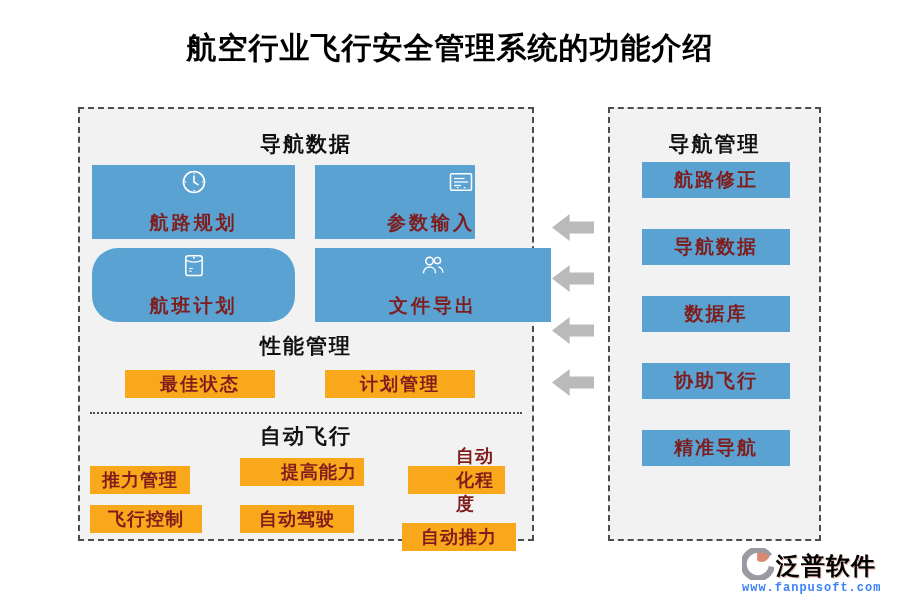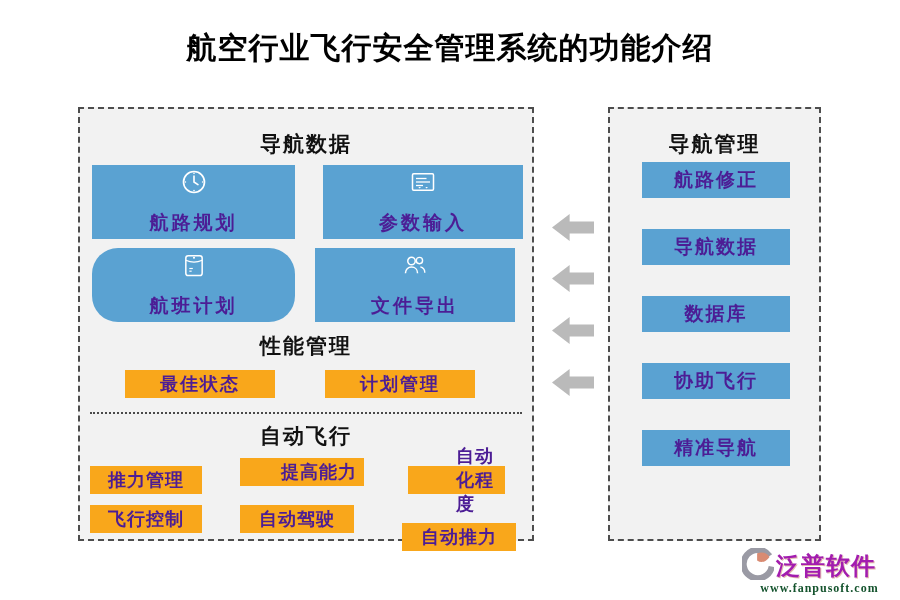--- a/index.html
+++ b/index.html
@@ -11,45 +11,45 @@
            font-size:30px; font-weight:bold; color:#000; letter-spacing:1px; }
 
   .panel { position:absolute; background:#f2f2f2; border:2px dashed #4d4d4d; }
   .panel-left  { left:78px;  top:107px; width:456px; height:434px; }
   .panel-right { left:608px; top:107px; width:213px; height:434px; }
 
   .section-header { position:absolute; width:100%; text-align:center;
                     font-size:21px; font-weight:bold; color:#111; letter-spacing:2px; }
 
   .btn { position:absolute; display:flex; align-items:center; justify-content:center;
-         color:#4c1d95; font-weight:bold; cursor:pointer; }
+         color:#7f1d1d; font-weight:bold; cursor:pointer; }
   .btn-blue   { background:#5aa2d2; }
   .btn-orange { background:#f9a71b; }
 
   .btn-big { height:74px; font-size:19px; letter-spacing:3px; gap:14px;flex-direction:column; }
   .btn-big .ic { display:flex; align-items:center; }
 
   .btn-orange-wide  { height:28px; width:150px; font-size:18px; letter-spacing:2px; }
   .btn-orange-small { height:28px; font-size:18px; letter-spacing:1px; }
 
   .btn-nav { left:32px; width:148px; height:36px; font-size:19px; letter-spacing:2px; }
 
   .divider-dotted { position:absolute; left:10px; right:10px; height:0;
                     border-top:2px dotted #4a4a4a; }
 
   .arrow-left { position:absolute; width:42px; height:27px; background:#bababa;
                 clip-path:polygon(0 50%, 42% 0, 42% 28%, 100% 28%, 100% 72%, 42% 72%, 42% 100%);
                 filter:drop-shadow(2px 2px 1px rgba(0,0,0,0.25)); }
 
   .logo { position:absolute; left:742px; top:548px; width:155px; height:44px; }
   .logo-row { display:flex; align-items:center; gap:2px; }
-  .logo-name { font-size:24px; font-weight:bold; color:#a21caf;
+  .logo-name { font-size:24px; font-weight:bold; color:#000000;
                text-shadow:1px 1px 0 rgba(205,130,110,0.55); letter-spacing:1px; }
-  .logo-url  { font-size:12px; color:#14532d; text-align:center; width:100%;
-               margin-top:-3px; font-family:Liberation Serif, serif;
+  .logo-url  { font-size:12px; color:#3b82f6; width:100%;
+               margin-top:-3px; font-family:Liberation Mono, monospace;
                font-weight:bold; letter-spacing:1px; }
 </style>
 </head>
 <body>
 
 <div class="stage">
 
   <div class="title">航空行业飞行安全管理系统的功能介绍</div>
 
   <div class="panel panel-left">
@@ -63,21 +63,21 @@
           <path d="M12 7v5l3.4 2.2" fill="none" stroke="#fff" stroke-width="1.4" stroke-linecap="round"></path>
           <circle cx="12" cy="4.6" r="0.7" fill="#fff"></circle>
             <circle cx="12" cy="19.4" r="0.7" fill="#fff"></circle>
           <circle cx="4.6" cy="12" r="0.7" fill="#fff"></circle>
             <circle cx="19.4" cy="12" r="0.7" fill="#fff"></circle>
         </svg>
       </span>
       <span>航路规划</span>
     </div>
 
-    <div class="btn btn-blue btn-big" style="left:243px; top:56px; width:200px;">
+    <div class="btn btn-blue btn-big" style="left:235px; top:56px; width:160px;align-items:flex-end;">
       <span class="ic">
         <svg width="28" height="28" viewBox="0 0 24 24">
           <rect x="3" y="5" width="18" height="14" rx="1" fill="none" stroke="#fff" stroke-width="1.3"></rect>
           <line x1="6" y1="9" x2="15" y2="9" stroke="#fff" stroke-width="1.1"></line>
           <line x1="6" y1="12" x2="18" y2="12" stroke="#fff" stroke-width="1.1"></line>
           <line x1="6" y1="15" x2="12" y2="15" stroke="#fff" stroke-width="1.1"></line>
           <path d="M8 16.2l1.1 1.4 1.1-1.4z" fill="#fff"></path>
           <path d="M14 16.2l1.1 1.4 1.1-1.4z" fill="#fff"></path>
         </svg>
       </span>
@@ -90,21 +90,21 @@
           <rect x="5" y="4" width="14" height="17" rx="2" fill="none" stroke="#fff" stroke-width="1.3"></rect>
           <path d="M5 8q7 3.2 14 0" fill="none" stroke="#fff" stroke-width="1"></path>
           <circle cx="12" cy="5.8" r="0.9" fill="#fff"></circle>
           <line x1="8" y1="15" x2="11" y2="15" stroke="#fff" stroke-width="1"></line>
           <line x1="8" y1="17.3" x2="10" y2="17.3" stroke="#fff" stroke-width="1"></line>
         </svg>
       </span>
       <span>航班计划</span>
     </div>
 
-    <div class="btn btn-blue btn-big" style="left:235px; top:139px; width:200px;">
+    <div class="btn btn-blue btn-big" style="left:235px; top:139px; width:236px;">
       <span class="ic">
         <svg width="28" height="28" viewBox="0 0 24 24">
           <circle cx="9" cy="8.6" r="3.2" fill="none" stroke="#fff" stroke-width="1.3"></circle>
           <path d="M3.8 19c0-3.2 2.3-5.2 5.2-5.2s5.2 2 5.2 5.2" fill="none" stroke="#fff" stroke-width="1.3"></path>
           <circle cx="15.8" cy="8.2" r="2.7" fill="none" stroke="#fff" stroke-width="1.2"></circle>
           <path d="M16.6 13.6c2.4.5 3.8 2.4 3.8 5" fill="none" stroke="#fff" stroke-width="1.2"></path>
         </svg>
       </span>
       <span>文件导出</span>
     </div>
@@ -115,21 +115,21 @@
       <span>最佳状态</span>
     </div>
     <div class="btn btn-orange btn-orange-wide" style="left:245px; top:261px;">
       <span>计划管理</span>
     </div>
 
     <div class="divider-dotted" style="top:303px;"></div>
 
     <div class="section-header" style="top:313px;">自动飞行</div>
 
-    <div class="btn btn-orange btn-orange-small" style="left:10px; top:357px; width:112px;">
+    <div class="btn btn-orange btn-orange-small" style="left:10px; top:357px; width:100px;">
       <span>推力管理</span>
     </div>
     <div class="btn btn-orange btn-orange-small" style="left:160px; top:349px; width:124px;padding-left:34px;">
       <span>提高能力</span>
     </div>
     <div class="btn btn-orange btn-orange-small" style="left:328px; top:357px; width:97px;padding-left:48px;">
       <span>自动化程度</span>
     </div>
     <div class="btn btn-orange btn-orange-small" style="left:10px; top:396px; width:112px;">
       <span>飞行控制</span>

